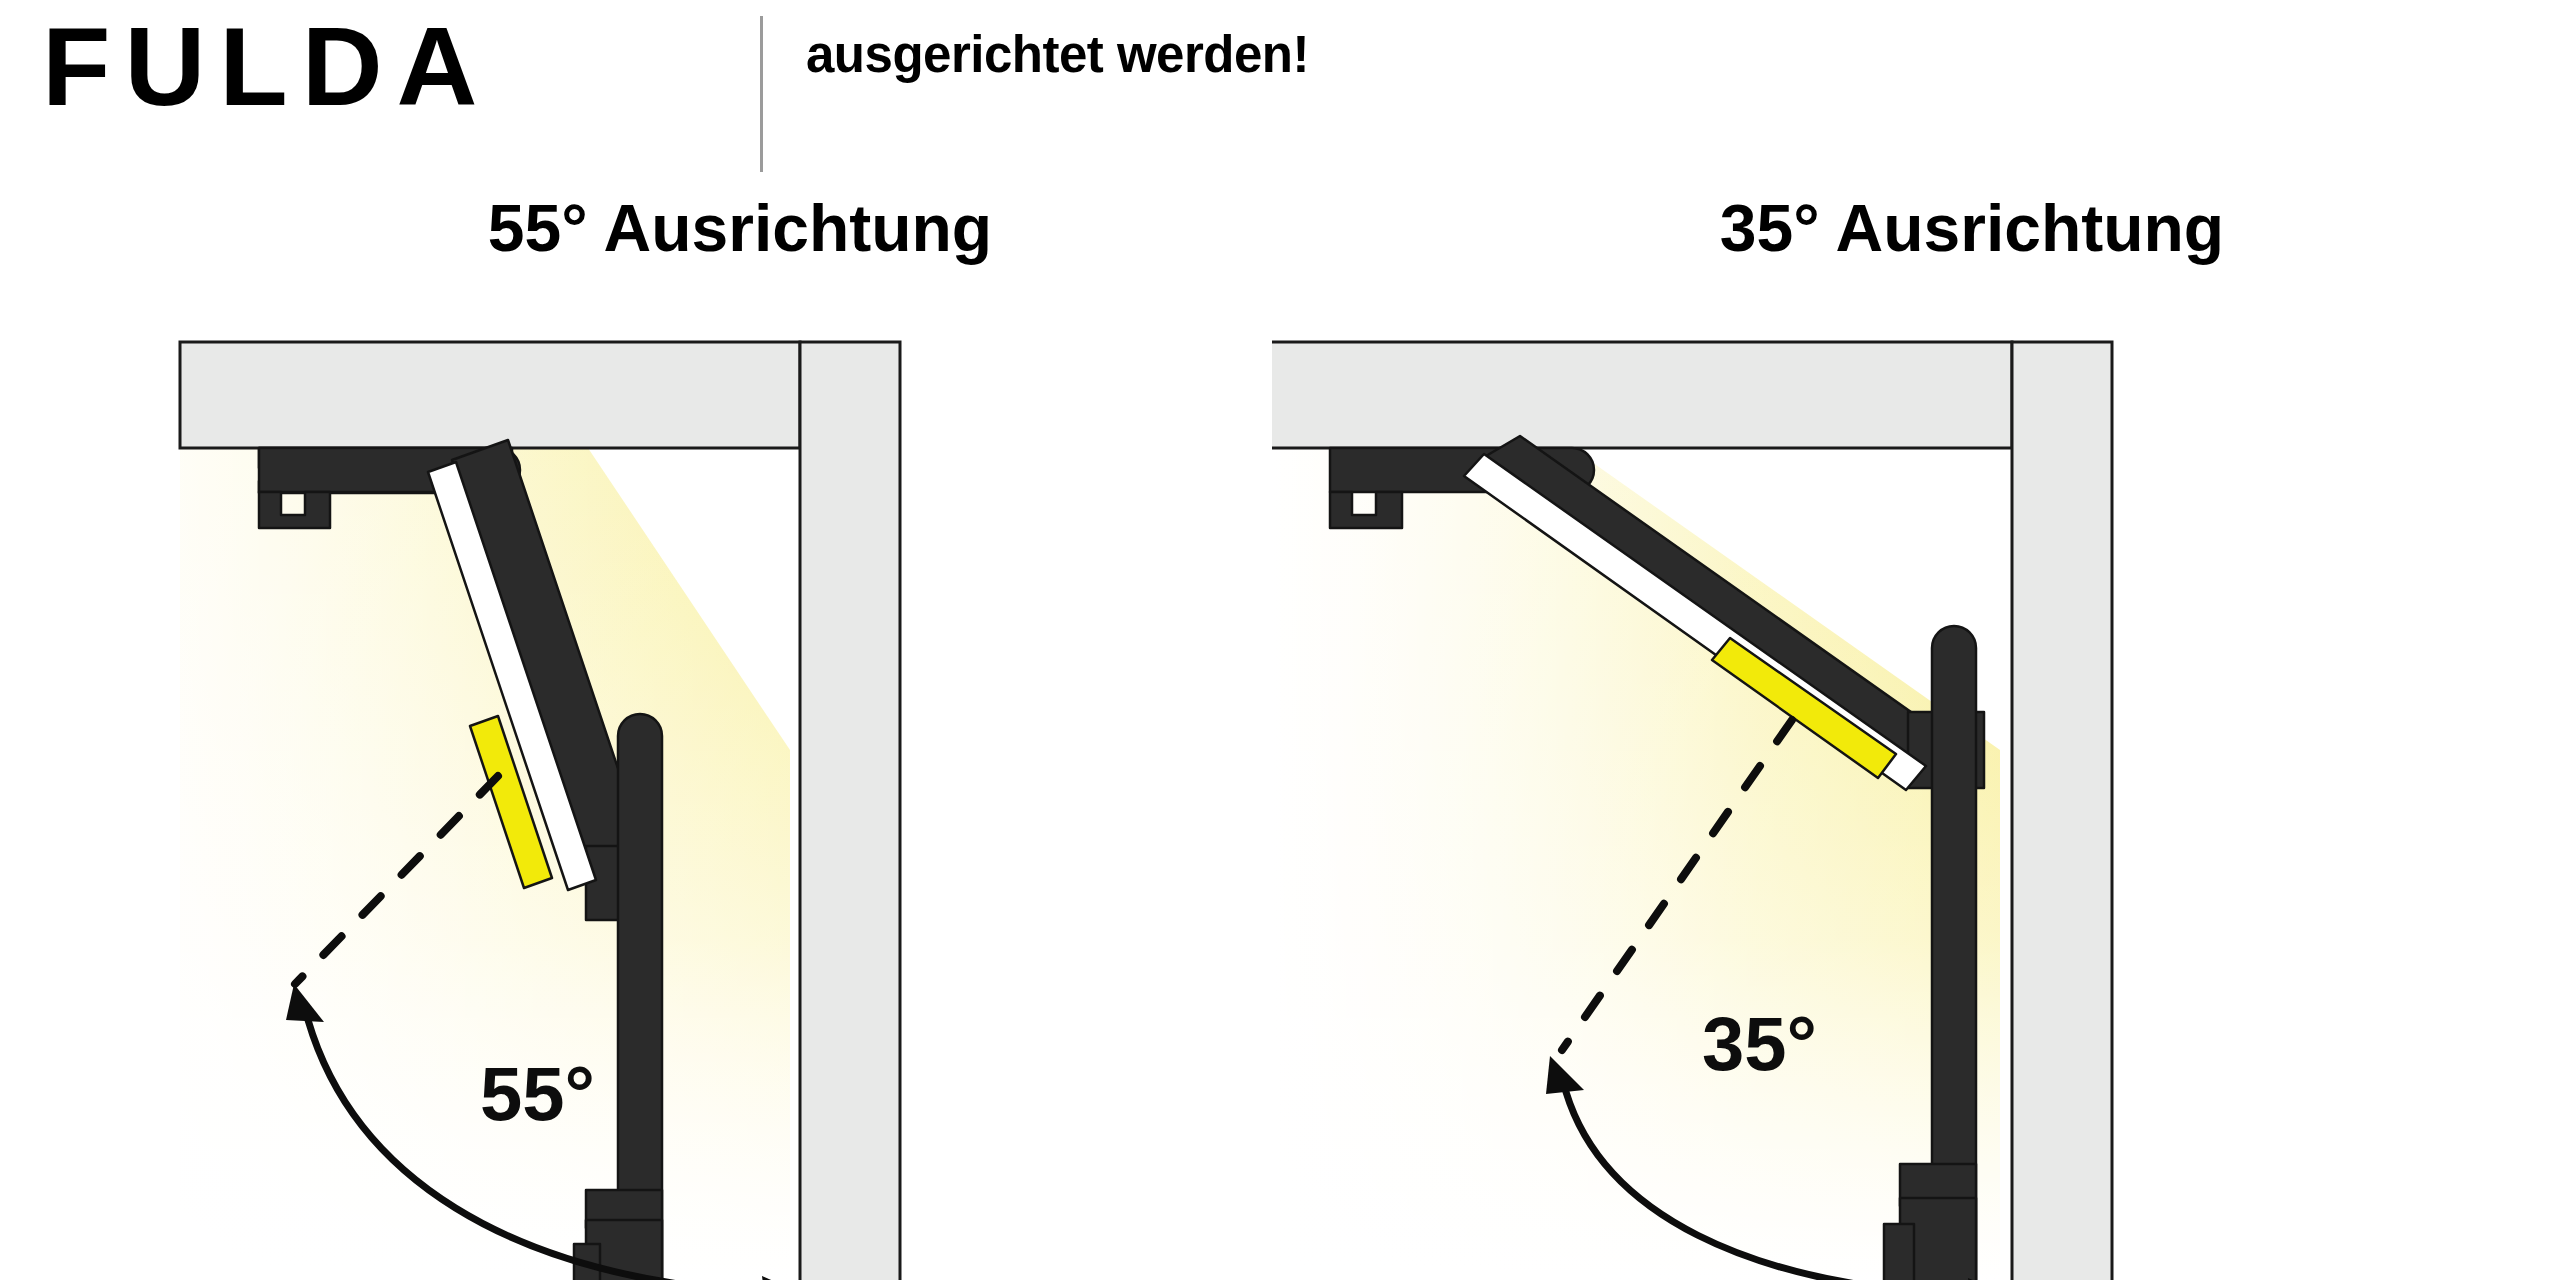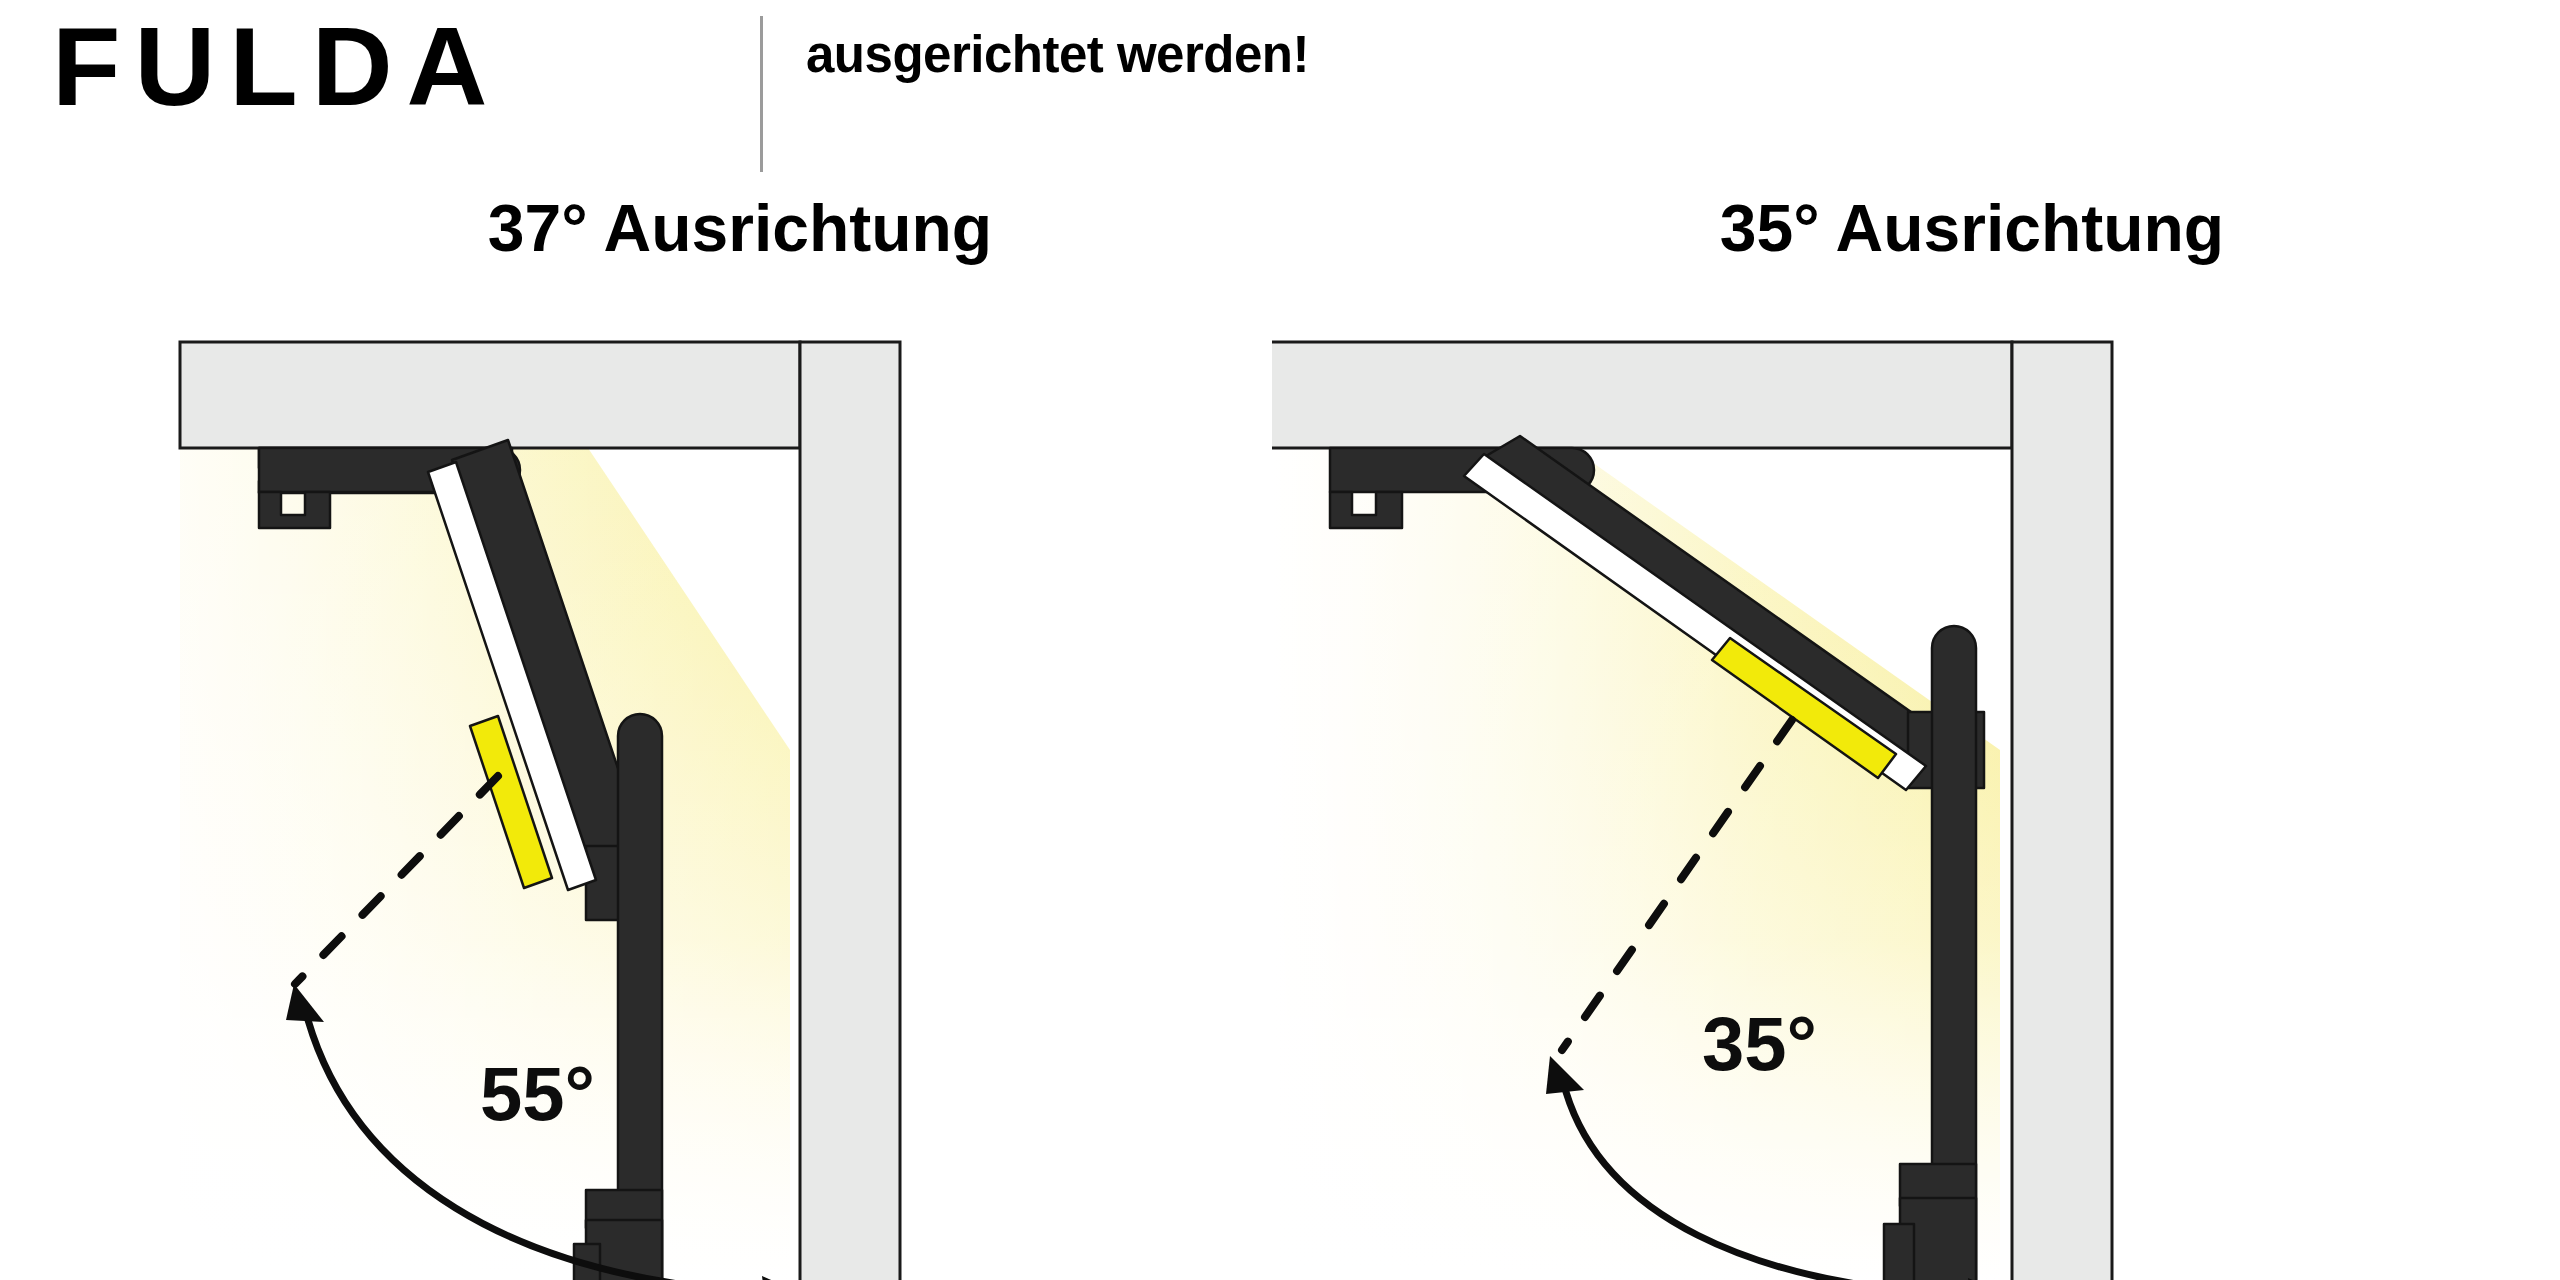--- a/index.html
+++ b/index.html
@@ -17,21 +17,21 @@
   }
 
   
   #header {
     position: absolute;
     left: 0; top: 0;
     width: 2560px; height: 190px;
   }
   #brand {
     position: absolute;
-    left: 52px; top: 8px;
+    left: 42px; top: 8px;
     font-size: 112px;
     font-weight: bold;
     letter-spacing: 14px;
     color: #000000;
     line-height: 1.05;
     white-space: nowrap;
     font-family: "Liberation Sans", sans-serif;
   }
   #header-divider {
     position: absolute;
@@ -86,21 +86,21 @@
 
   <div id="header">
     <div id="brand">FULDA</div>
     <div id="header-divider"></div>
     <div id="tagline">
       <span class="tl-line">ausgerichtet werden!</span>
     </div>
   </div>
 
   <div class="panel" id="panel-left">
-    <div class="panel-title">37° Ausrichtung</div>
+    <div class="panel-title">55° Ausrichtung</div>
 
     <div class="diagram">
       <svg viewBox="0 0 1280 1000" xmlns="http://www.w3.org/2000/svg">
         <defs>
 
           <radialGradient id="glowL" cx="0.97" cy="0.12" r="1.16">
             <stop offset="0.00" stop-color="#f2e04a" stop-opacity="1"></stop>
             <stop offset="0.18" stop-color="#f4e659" stop-opacity="1"></stop>
             <stop offset="0.42" stop-color="#f8eE8f" stop-opacity="1"></stop>
             <stop offset="0.68" stop-color="#fdf6c8" stop-opacity="1"></stop>

